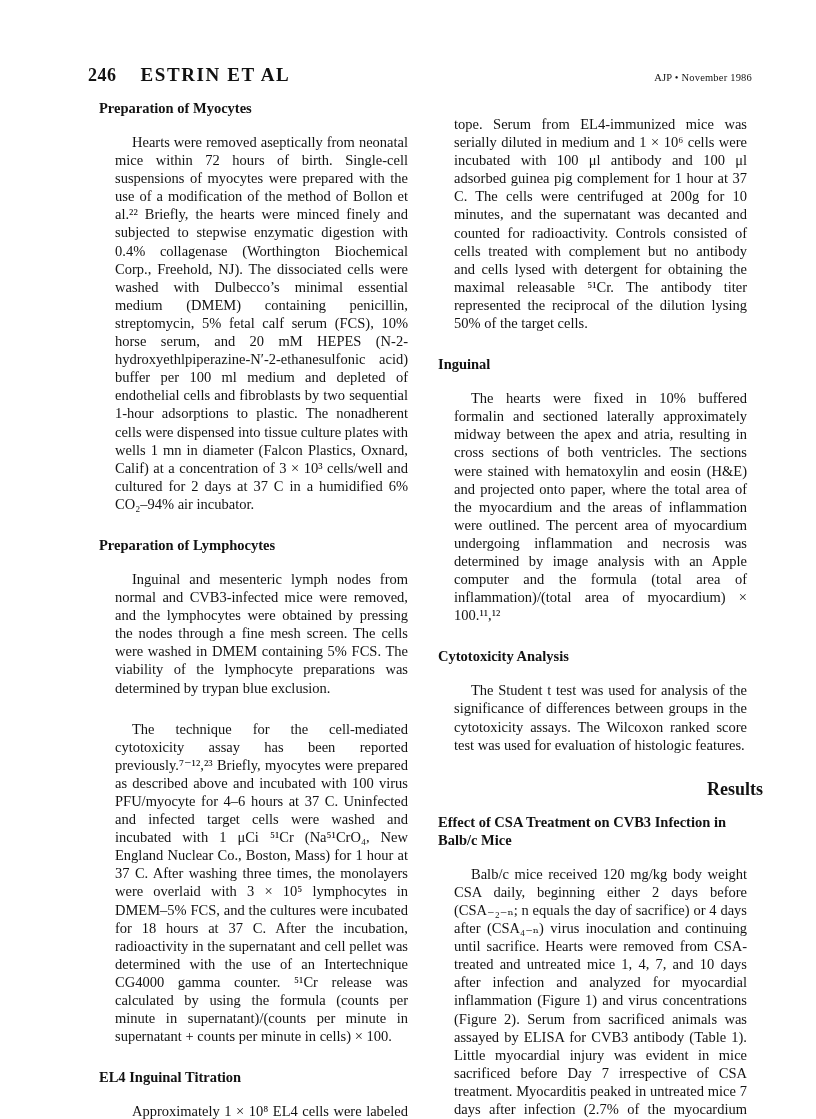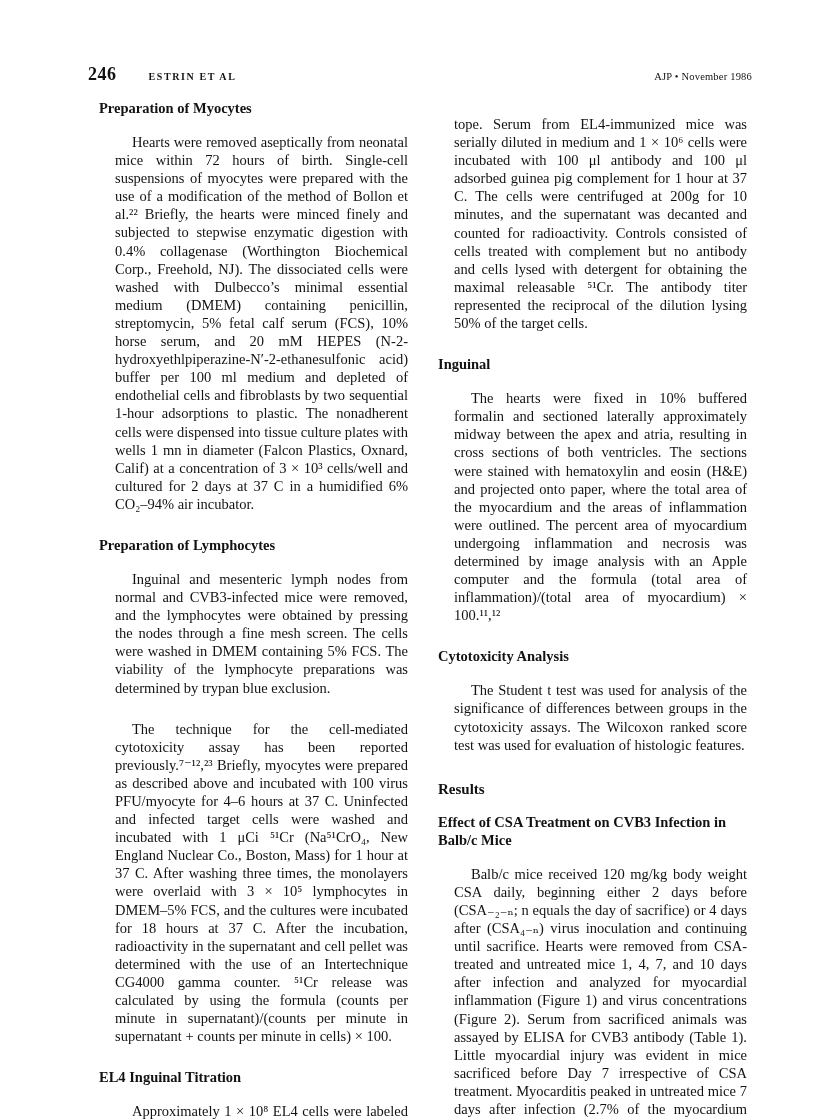--- a/index.html
+++ b/index.html
@@ -16,32 +16,31 @@
     font-family: "Liberation Serif", "DejaVu Serif", serif;
     overflow: hidden;
   }
   .page-header {
     position: absolute;
     top: 64px;
     left: 88px;
     width: 664px;
     display: flex;
     align-items: baseline;
-    gap: 20px;
   }
   .page-number {
     font-size: 18px;
     font-weight: bold;
     letter-spacing: 0.5px;
   }
   .authors {
-    font-size: 10px;
+    font-size: 19px;
     font-weight: bold;
     letter-spacing: 1.6px;
-    margin-left: 12px;
+    margin-left: 24px;
   }
   .journal-ref {
     margin-left: auto;
     font-size: 10.5px;
     letter-spacing: 0.2px;
   }
   .columns {
     position: absolute;
     top: 99px;
     left: 99px;
@@ -64,23 +63,23 @@
     padding: 0;
     text-align: left;
     line-height: 18px;
   }
   .col p {
     margin: 16px;
     text-indent: 17px;
   }
   p.continuation { text-indent: 0; }
   .results-head {
-    font-size: 15px;
+    font-size: 18px;
     font-weight: bold;
-    text-align: left;
+    text-align: right;
     margin: 26px 0 0 0;
     padding: 0;
   }
   section.results-sub { margin-top: 15px; }
 </style>
 </head>
 <body>
 
 <div class="page">
 

